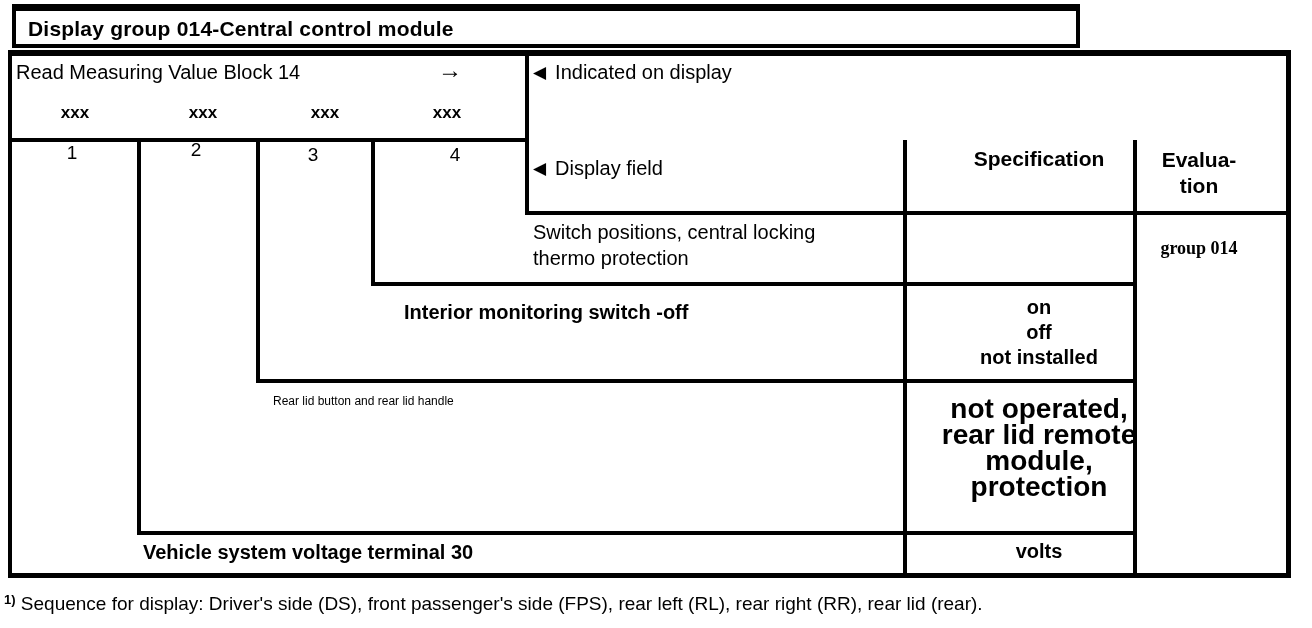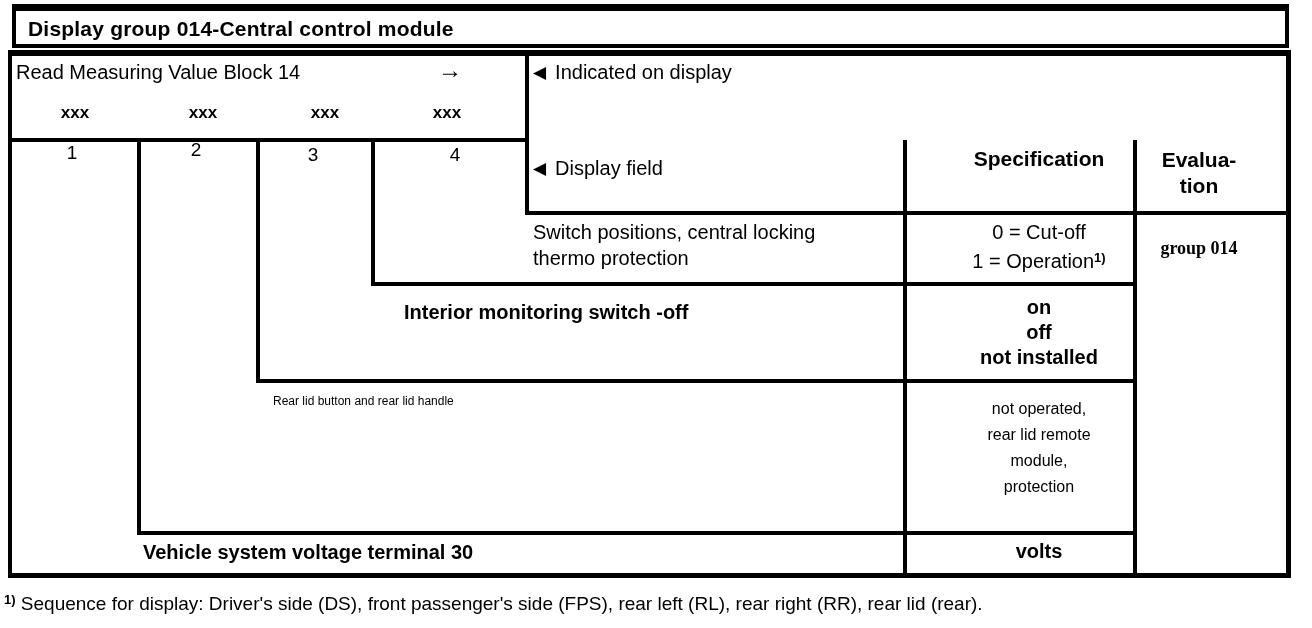--- a/index.html
+++ b/index.html
@@ -11,21 +11,21 @@
     font-family:"Liberation Sans", sans-serif;
     overflow:hidden;
   }
   .line{position:absolute;background:#000;}
   .txt{position:absolute;white-space:nowrap;}
   .b{font-weight:bold;}
   .c{text-align:center;}
   .marker{display:inline-block;font-size:17px;margin-right:9px;transform:translateY(-1px);}
   sup.fn{font-weight:bold;font-size:13px;vertical-align:6px;}
   #title-box{
-    position:absolute;left:12px;top:4px;width:1277px;height:44px;
+    position:absolute;left:12px;top:4px;width:1068px;height:44px;
     border:4px solid #000;border-top-width:7px;box-sizing:border-box;
   }
   #title-box .t{
     position:absolute;left:12px;top:6px;font-size:21px;font-weight:bold;letter-spacing:.2px;
   }
   .spec-cell{position:absolute;left:907px;width:264px;text-align:center;}
   .eval-col{position:absolute;left:1137px;width:124px;text-align:center;}
 </style>
 </head>
 <body>
@@ -72,35 +72,31 @@
   <span class="txt b spec-cell" style="top:147px;font-size:21px;">Specification</span>
   <div class="txt b eval-col" style="top:147px;font-size:21px;line-height:26px;">
     <div>Evalua-</div>
     <div>tion</div>
   </div>
 
   <div class="txt" style="left:533px;top:219px;font-size:20px;line-height:26px;">
     <div>Switch positions, central locking</div>
     <div>thermo protection</div>
   </div>
-  <div class="spec-cell" style="top:219px;font-size:20px;line-height:26px;">
-    <div>0 = Cut-off</div>
-    <div><span>1 = Operation</span><sup class="fn">1)</sup></div>
-  </div>
   <span class="eval-col" style="top:238px;font-size:18px;font-weight:bold;font-family:'Liberation Serif',serif;">group 014</span>
 
   <span class="txt b" style="left:404px;top:301px;font-size:20px;">Interior monitoring switch -off</span>
   <div class="spec-cell b" style="top:295px;font-size:20px;line-height:25px;">
     <div>on</div>
     <div>off</div>
     <div>not installed</div>
   </div>
 
   <span class="txt" style="left:273px;top:394px;font-size:12px;">Rear lid button and rear lid handle</span>
-  <div class="spec-cell" style="top:396px;font-size:16px;line-height:26px;">
+  <div class="spec-cell" style="top:396px;font-size:28px;line-height:26px;font-weight:bold;">
     <div>not operated,</div>
     <div>rear lid remote</div>
     <div>module,</div>
     <div>protection</div>
   </div>
 
   <span class="txt b" style="left:143px;top:541px;font-size:20px;">Vehicle system voltage terminal 30</span>
   <span class="spec-cell b" style="top:540px;font-size:20px;">volts</span>
 
   <span class="txt" style="left:4px;top:592px;font-size:19px;"><sup class="fn">1)</sup>&nbsp;<span>Sequence for display:  Driver's side (DS), front passenger's side (FPS), rear left (RL), rear right (RR), rear lid (rear).</span></span>

